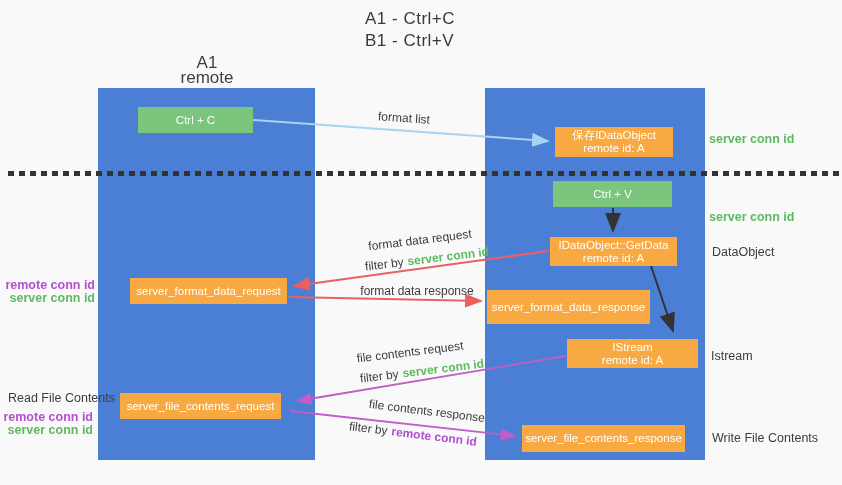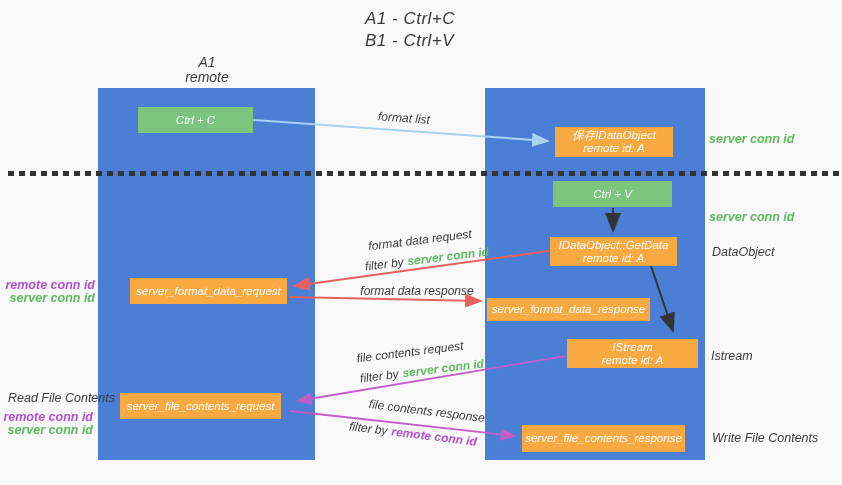--- a/index.html
+++ b/index.html
@@ -1,31 +1,30 @@
 <!DOCTYPE html>
 <html><head>
 <meta charset="utf-8">
 <style>
   html,body { margin:0; padding:0; background:#f9f9f9; }
   .canvas {
     position:relative; width:842px; height:485px; overflow:hidden;
     background:#f9f9f9;
     font-family:"Liberation Sans","DejaVu Sans",sans-serif;
     color:#3c3c3c;
-    font-style:italic;
   }
   .col { position:absolute; background:#4a7fd5; z-index:1; }
   .dotted {
     position:absolute; left:8px; top:171px; width:834px; height:5px; z-index:2;
     background:repeating-linear-gradient(90deg,#333 0 6px,transparent 6px 11px);
   }
   .title { position:absolute; left:365px; top:8px; z-index:4;
     font-size:17px; line-height:22px; color:#3a3a3a; letter-spacing:.5px; }
   .col-header { position:absolute; top:55px; z-index:4; text-align:center;
-    font-size:14px; line-height:15px; color:#3f3f3f; }
+    font-size:17px; line-height:15px; color:#3f3f3f; }
   .box { position:absolute; z-index:3; display:flex; flex-direction:column;
     align-items:center; justify-content:center; color:#fff;
     font-size:11.5px; line-height:13px; text-align:center; white-space:nowrap; }
   .green-box { background:#7bc57d; }
   .orange-box { background:#f8a942; }
   .alabel { position:absolute; z-index:4; font-size:12px; white-space:nowrap;
     color:#3c3c3c; }
   .rot { transform-origin:center center; }
   .side { position:absolute; z-index:4; font-size:12.5px; white-space:nowrap; }
   .tg { color:#5eb95f; font-weight:bold; }
@@ -93,21 +92,21 @@
 
   <div class="box orange-box" style="left:550px; top:237px; width:127px; height:29px;">
     <div>IDataObject::GetData</div>
     <div>remote id: A</div>
   </div>
 
   <div class="box orange-box" style="left:130px; top:278px; width:157px; height:26px;">
     <div>server_format_data_request</div>
   </div>
 
-  <div class="box orange-box" style="left:487px; top:298px; width:163px; height:23px;">
+  <div class="box orange-box" style="left:487px; top:290px; width:163px; height:34px;">
     <div>server_format_data_response</div>
   </div>
 
   <div class="box orange-box" style="left:567px; top:339px; width:131px; height:29px;">
     <div>IStream</div>
     <div>remote id: A</div>
   </div>
 
   <div class="box orange-box" style="left:120px; top:393px; width:161px; height:26px;">
     <div>server_file_contents_request</div>

